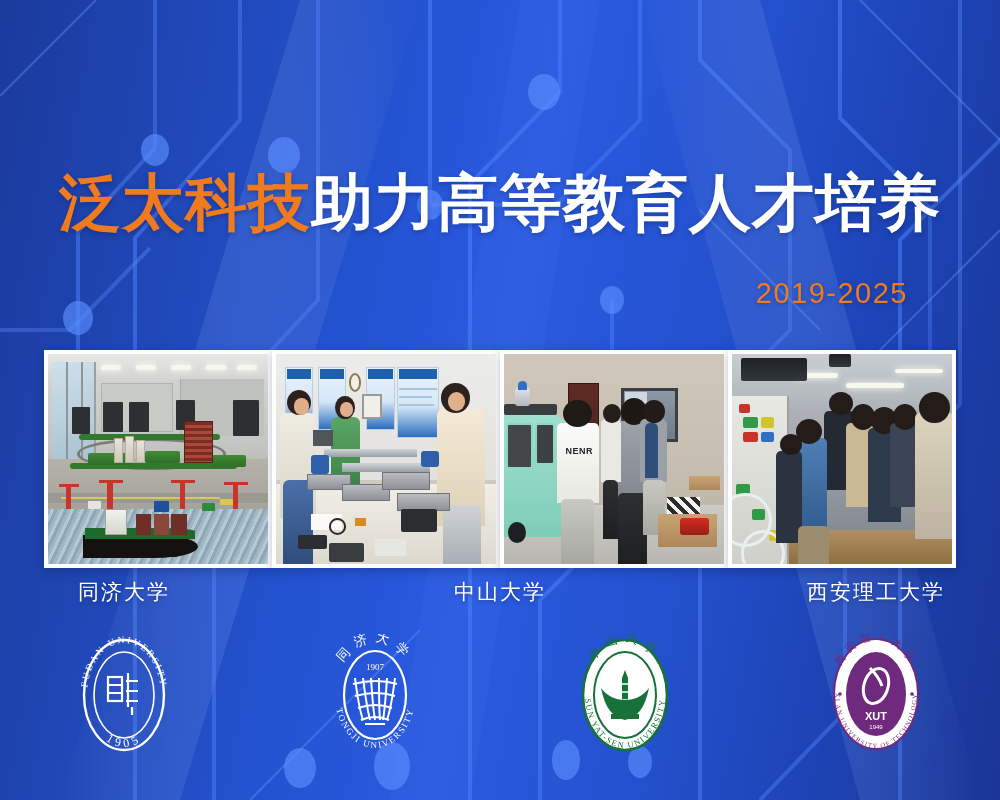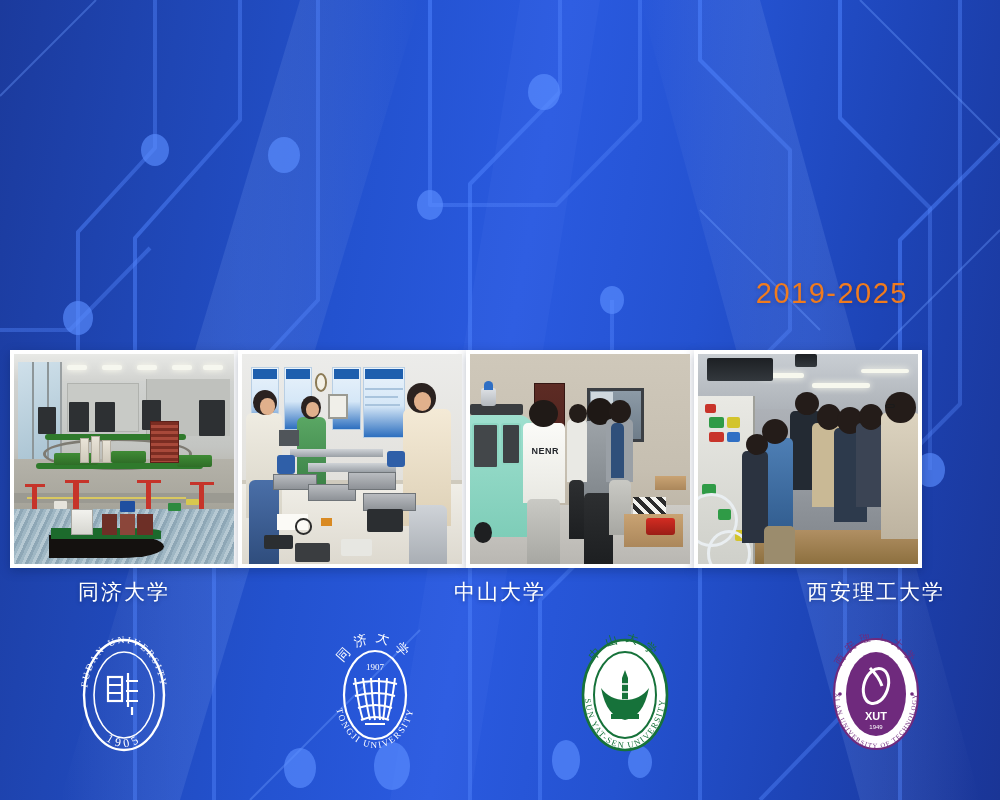--- a/index.html
+++ b/index.html
@@ -60,21 +60,21 @@
     color: #F07B1E;
     text-shadow: 0 1px 4px rgba(8,24,70,.3);
   }
 
   
   .cards-row {
     position: absolute;
     left: 10px; top: 350px;
     width: 980px; height: 218px;
     display: flex;
-    justify-content: flex-start;
+    justify-content: center;
   }
   .card {
     width: 228px; height: 218px;
     background: #ffffff;
     padding: 4px;
     box-shadow: 0 3px 10px rgba(5,20,60,.28);
   }
   .photo {
     position: relative;
     width: 100%; height: 100%;
@@ -261,20 +261,25 @@
       <ellipse cx="612" cy="300" rx="12" ry="14"></ellipse>
       <ellipse cx="930" cy="470" rx="15" ry="17"></ellipse>
       <ellipse cx="845" cy="520" rx="13" ry="15"></ellipse>
       <ellipse cx="300" cy="768" rx="16" ry="20"></ellipse>
       <ellipse cx="392" cy="766" rx="18" ry="24"></ellipse>
       <ellipse cx="566" cy="760" rx="14" ry="20"></ellipse>
       <ellipse cx="640" cy="762" rx="12" ry="16"></ellipse>
     </g>
   </svg>
 
+  <div class="heading-wrap">
+    <div class="main-title">
+      <span class="title-accent">泛太科技</span><span class="title-plain">助力高等教育人才培养</span>
+    </div>
+  </div>
 
   <div class="subtitle-wrap">
     <span class="subtitle">2019-2025</span>
   </div>
 
   <div class="cards-row">
 
     <div class="card">
       <div class="photo">
         <div class="p1-room"></div>

